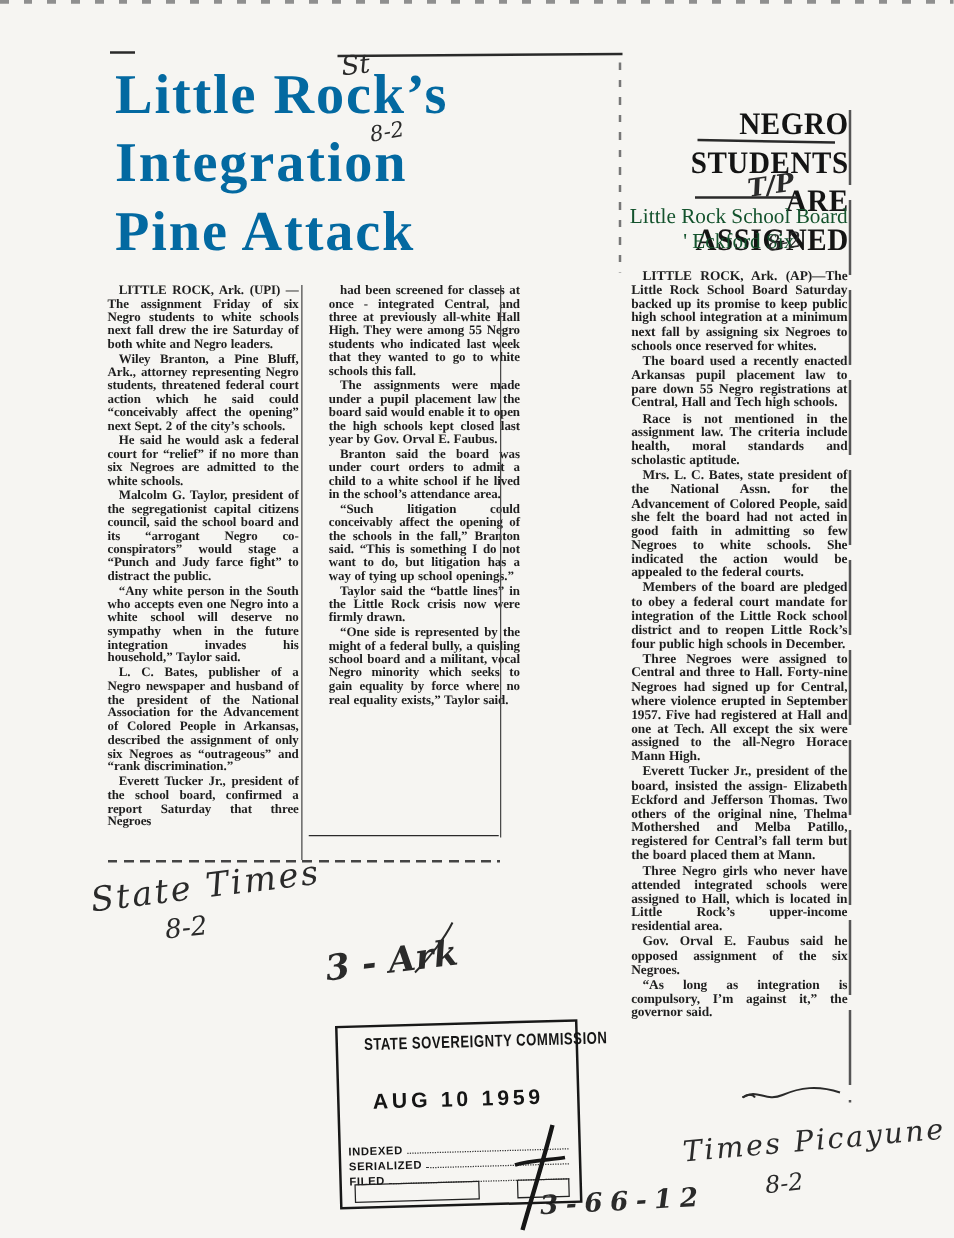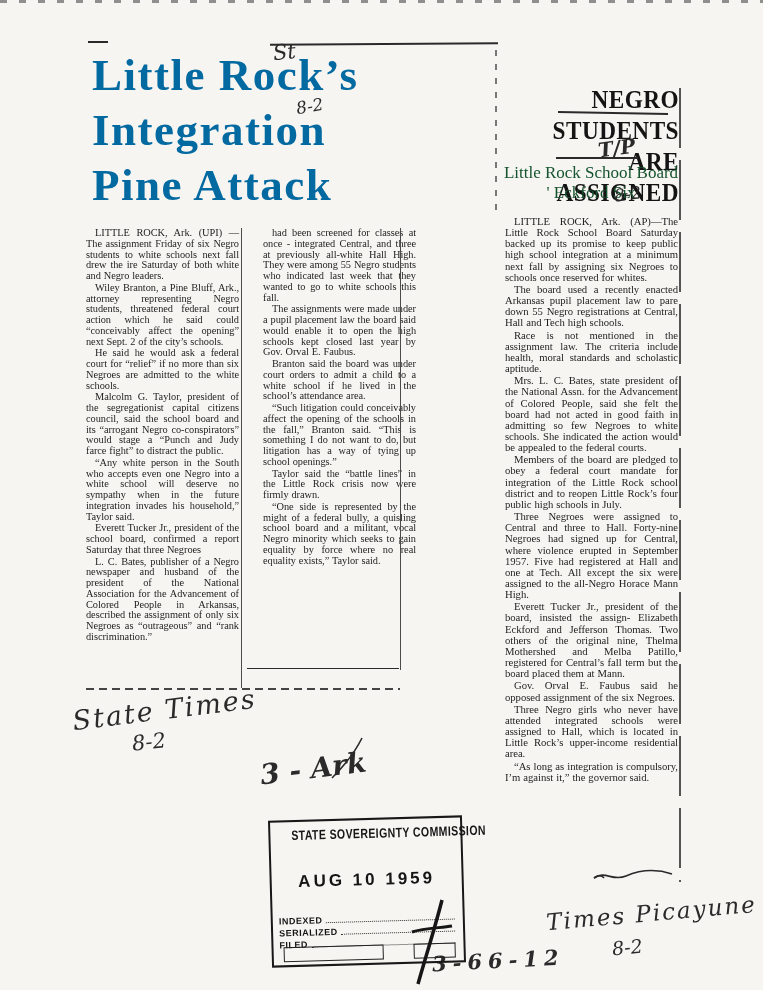--- a/index.html
+++ b/index.html
@@ -33,20 +33,21 @@
   }
   .hdash {
     height:2px;
     background:repeating-linear-gradient(90deg,#444 0 8px,transparent 8px 13px);
   }
 
   .newscol {
     font-size:10.35px; line-height:10.75px;
     text-align:justify; letter-spacing:-0.05px; word-spacing:0.4px;
     color:#1e1e1e;
+    font-weight:bold;
   }
   .newscol p { text-indent:9px; margin-bottom:1px; }
   .rightcol { font-size:10.7px; line-height:11.15px; }
 
   
   .na-headline {
     left:503px; top:84px; width:176px;
     font-size:25px; line-height:31px; font-weight:bold;
     text-align:right; color:#141414;
     transform:scaleX(0.93); transform-origin:right;
@@ -102,22 +103,22 @@
 
 <div class="abs hand" style="left:273px; top:40px; font-size:21px; transform:rotate(-6deg);">St</div>
 <div class="abs hand" style="left:296px; top:96px; font-size:17px; transform:rotate(-10deg);">8-2</div>
 
 <div class="abs newscol" style="left:86px; top:228px; width:153px;">
     <p>LITTLE ROCK, Ark. (UPI) — The assignment Friday of six Negro students to white schools next fall drew the ire Saturday of both white and Negro leaders.</p>
     <p>Wiley Branton, a Pine Bluff, Ark., attorney representing Negro students, threatened federal court action which he said could “conceivably affect the opening” next Sept. 2 of the city’s schools.</p>
     <p>He said he would ask a federal court for “relief” if no more than six Negroes are admitted to the white schools.</p>
     <p>Malcolm G. Taylor, president of the segregationist capital citizens council, said the school board and its “arrogant Negro co-conspirators” would stage a “Punch and Judy farce fight” to distract the public.</p>
     <p>“Any white person in the South who accepts even one Negro into a white school will deserve no sympathy when in the future integration invades his household,” Taylor said.</p>
+    <p>L. C. Bates, publisher of a Negro newspaper and husband of the president of the National Association for the Advancement of Colored People in Arkansas, described the assignment of only six Negroes as “outrageous” and “rank discrimination.”</p>
     <p>Everett Tucker Jr., president of the school board, confirmed a report Saturday that three Negroes</p>
-    <p>L. C. Bates, publisher of a Negro newspaper and husband of the president of the National Association for the Advancement of Colored People in Arkansas, described the assignment of only six Negroes as “outrageous” and “rank discrimination.”</p>
   </div>
 <div class="abs vrule" style="left:241px; top:228px; width:1px; height:460px;"></div>
 <div class="abs newscol" style="left:263px; top:228px; width:153px;">
     <p>had been screened for classes at once - integrated Central, and three at previously all-white Hall High. They were among 55 Negro students who indicated last week that they wanted to go to white schools this fall.</p>
     <p>The assignments were made under a pupil placement law the board said would enable it to open the high schools kept closed last year by Gov. Orval E. Faubus.</p>
     <p>Branton said the board was under court orders to admit a child to a white school if he lived in the school’s attendance area.</p>
     <p>“Such litigation could conceivably affect the opening of the schools in the fall,” Branton said. “This is something I do not want to do, but litigation has a way of tying up school openings.”</p>
     <p>Taylor said the “battle lines” in the Little Rock crisis now were firmly drawn.</p>
     <p>“One side is represented by the might of a federal bully, a quisling school board and a militant, vocal Negro minority which seeks to gain equality by force where no real equality exists,” Taylor said.</p>
   </div>
@@ -137,25 +138,25 @@
   <div>Little Rock School Board</div>
   <div>' Eckford Six</div>
 </div>
 <div class="abs hand" style="left:614px; top:184px; font-size:17px; transform:rotate(-8deg);">8-2</div>
 
 <div class="abs newscol rightcol" style="left:505px; top:216px; width:173px;">
     <p>LITTLE ROCK, Ark. (AP)—The Little Rock School Board Saturday backed up its promise to keep public high school integration at a minimum next fall by assigning six Negroes to schools once reserved for whites.</p>
     <p>The board used a recently enacted Arkansas pupil placement law to pare down 55 Negro registrations at Central, Hall and Tech high schools.</p>
     <p>Race is not mentioned in the assignment law. The criteria include health, moral standards and scholastic aptitude.</p>
     <p>Mrs. L. C. Bates, state president of the National Assn. for the Advancement of Colored People, said she felt the board had not acted in good faith in admitting so few Negroes to white schools. She indicated the action would be appealed to the federal courts.</p>
-    <p>Members of the board are pledged to obey a federal court mandate for integration of the Little Rock school district and to reopen Little Rock’s four public high schools in July.</p>
+    <p>Members of the board are pledged to obey a federal court mandate for integration of the Little Rock school district and to reopen Little Rock’s four public high schools in December.</p>
     <p>Three Negroes were assigned to Central and three to Hall. Forty-nine Negroes had signed up for Central, where violence erupted in September 1957. Five had registered at Hall and one at Tech. All except the six were assigned to the all-Negro Horace Mann High.</p>
     <p>Everett Tucker Jr., president of the board, insisted the assign- Elizabeth Eckford and Jefferson Thomas. Two others of the original nine, Thelma Mothershed and Melba Patillo, registered for Central’s fall term but the board placed them at Mann.</p>
+    <p>Three Negro girls who never have attended integrated schools were assigned to Hall, which is located in Little Rock’s upper-income residential area.</p>
     <p>Gov. Orval E. Faubus said he opposed assignment of the six Negroes.</p>
-    <p>Three Negro girls who never have attended integrated schools were assigned to Hall, which is located in Little Rock’s upper-income residential area.</p>
     <p>“As long as integration is compulsory, I’m against it,” the governor said.</p>
   </div>
 <div class="abs" style="left:679px; top:88px; width:1.5px; height:794px;
      background:repeating-linear-gradient(180deg,#555 0 60px,transparent 60px 72px);"></div>
 
 <svg class="abs" style="left:592px; top:866px;" width="84" height="18" viewBox="0 0 84 18">
   <path d="M2 12 C 14 4, 20 16, 34 10 S 62 2, 80 8" stroke="#2a2a2a" stroke-width="1.6" fill="none"></path>
   <path d="M2 12 C 6 9, 10 9, 12 12" stroke="#2a2a2a" stroke-width="1.6" fill="none"></path>
 </svg>
 

